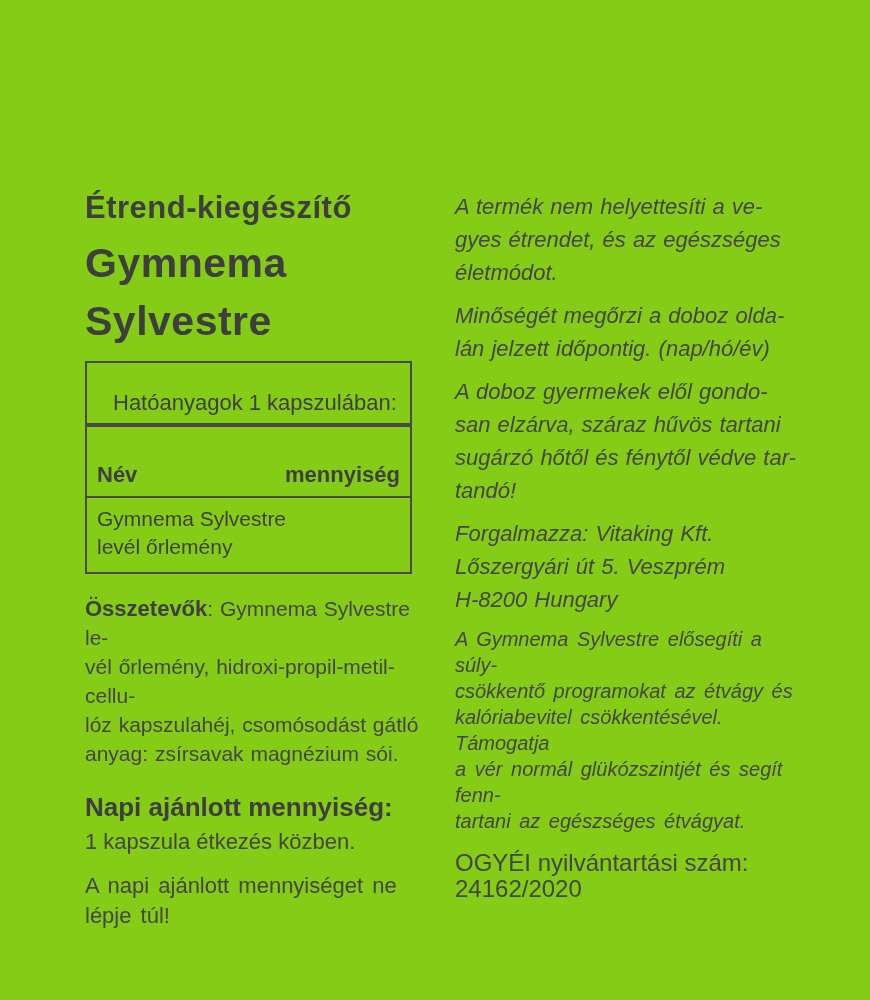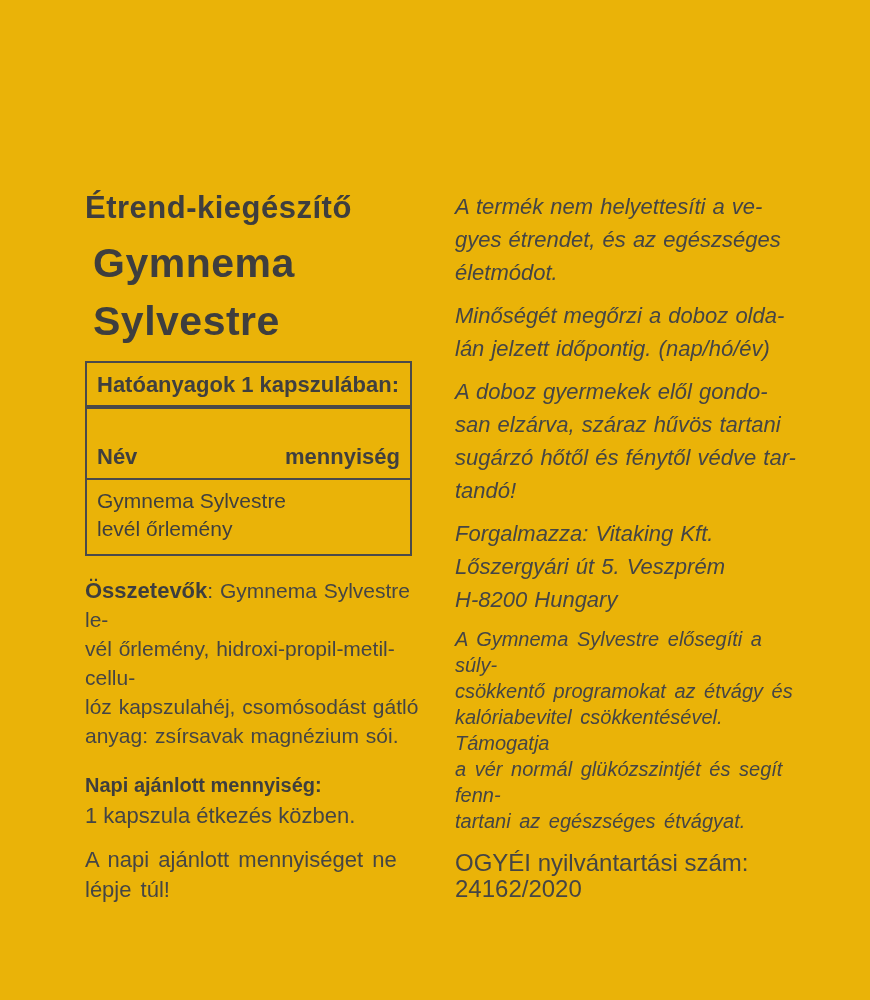--- a/index.html
+++ b/index.html
@@ -4,21 +4,21 @@
 <style>
   html, body {
     margin: 0;
     padding: 0;
     background: #ffffff;
   }
   .sheet {
     position: relative;
     width: 870px;
     height: 1000px;
-    background: #eab308;
+    background: #84cc16;
     font-family: "Liberation Sans", sans-serif;
     color: #454545;
     overflow: hidden;
   }
   .pre { white-space: pre-line; }
 
   
   .col-left {
     position: absolute;
     left: 85px;
@@ -27,38 +27,39 @@
   }
   .subtitle {
     margin: 0;
     font-size: 31px;
     font-weight: 700;
     letter-spacing: 0.5px;
     line-height: 40px;
     color: #3e3e3e;
   }
   .product-name {
-    margin: 6px 0 0 8px;
+    margin: 6px 0 0 0;
     font-size: 41px;
     font-weight: 700;
     line-height: 58px;
     letter-spacing: 0.5px;
     color: #3e3e3e;
   }
   .facts-table {
     margin-top: 11px;
     width: 327px;
     border: 2px solid #4a4a4a;
     box-sizing: border-box;
     color: #3f3f3f;
   }
   .facts-title {
-    padding: 9px 10px 7px 10px;
-    font-size: 22px;
-    font-weight: 700;
+    padding: 27px 10px 7px 10px;
+    font-size: 22px;
+    font-weight: 400;
+    margin-left: 16px;
   }
   .rule-thick { border-top: 4px solid #4a4a4a; margin: 0 0; }
   .rule-thin  { border-top: 2px solid #4a4a4a; margin: 0 0; }
   .facts-head {
     display: flex;
     justify-content: space-between;
     padding: 8px 10px 8px 10px;
     font-size: 22px;
     font-weight: 700;
     margin-top: 27px;
@@ -83,21 +84,21 @@
   }
   .ingredients {
     margin: 20px 0 0 0;
     font-size: 21px;
     line-height: 29px;
     word-spacing: 1px;
   }
   .ingredients b { font-size: 22px; color: #3e3e3e; margin-top: 44px; }
   .daily-heading {
     margin: 24px 0 0 0;
-    font-size: 20px;
+    font-size: 26px;
     font-weight: 700;
     color: #3e3e3e;
   }
   .daily-text {
     margin: 4px 0 0 0;
     font-size: 22px;
     line-height: 30px;
   }
   .warning {
     margin: 14px 0 0 0;

